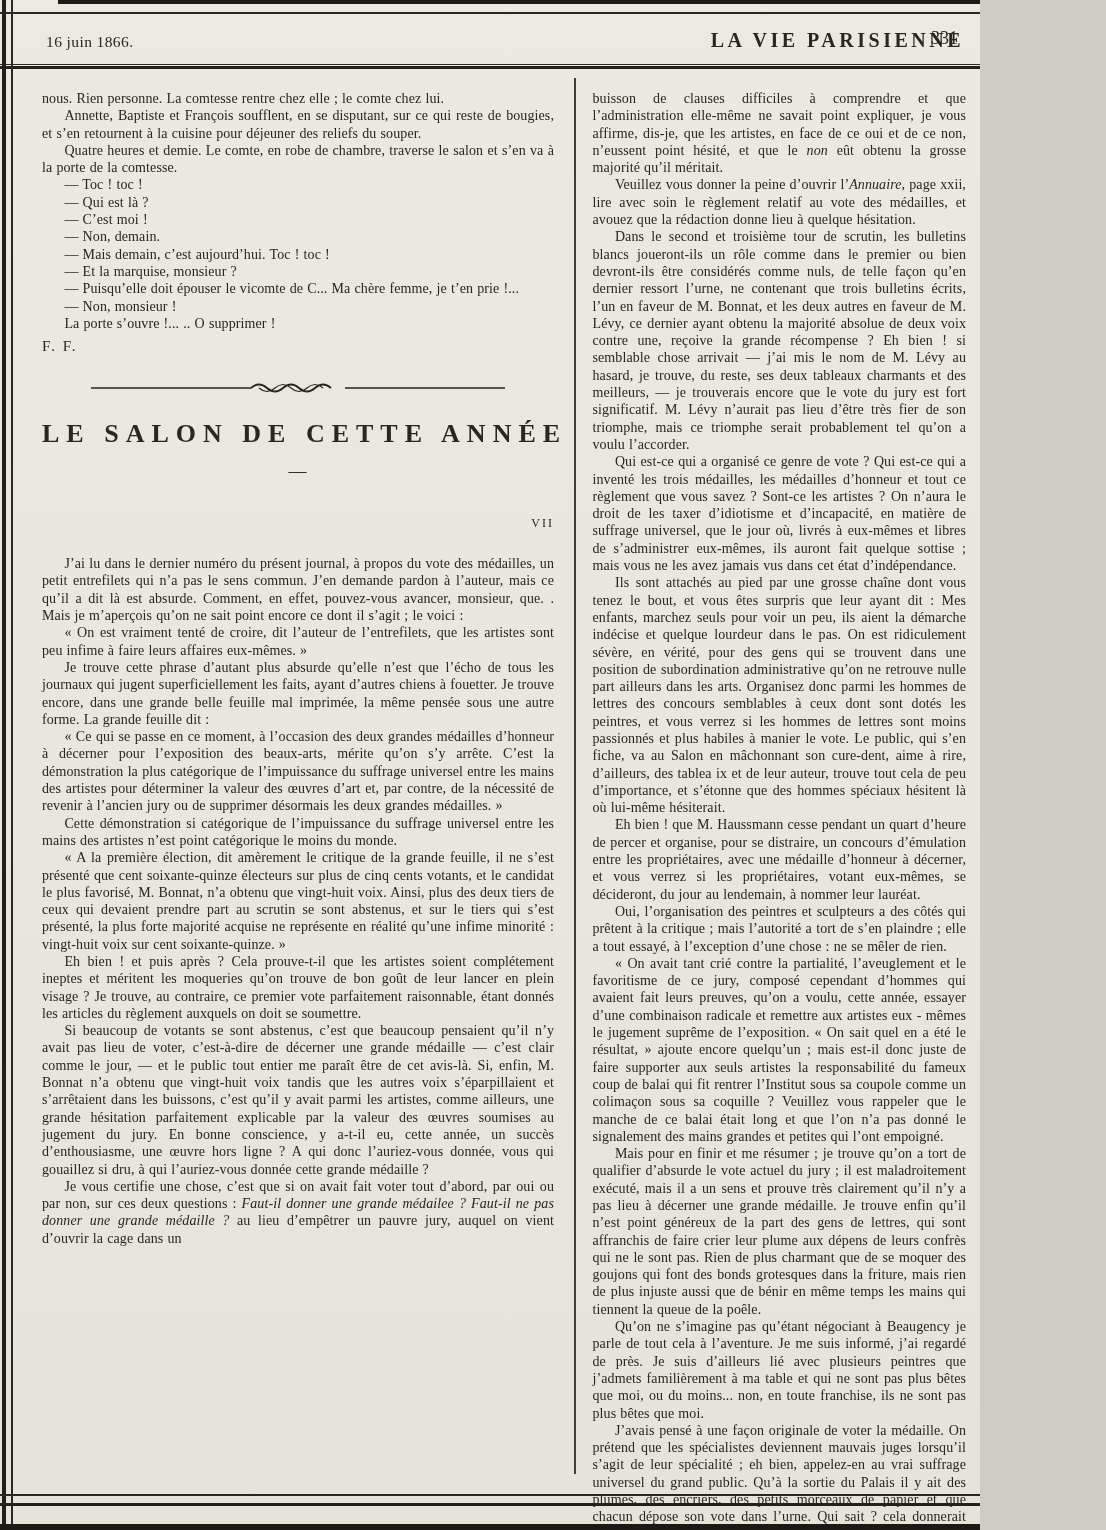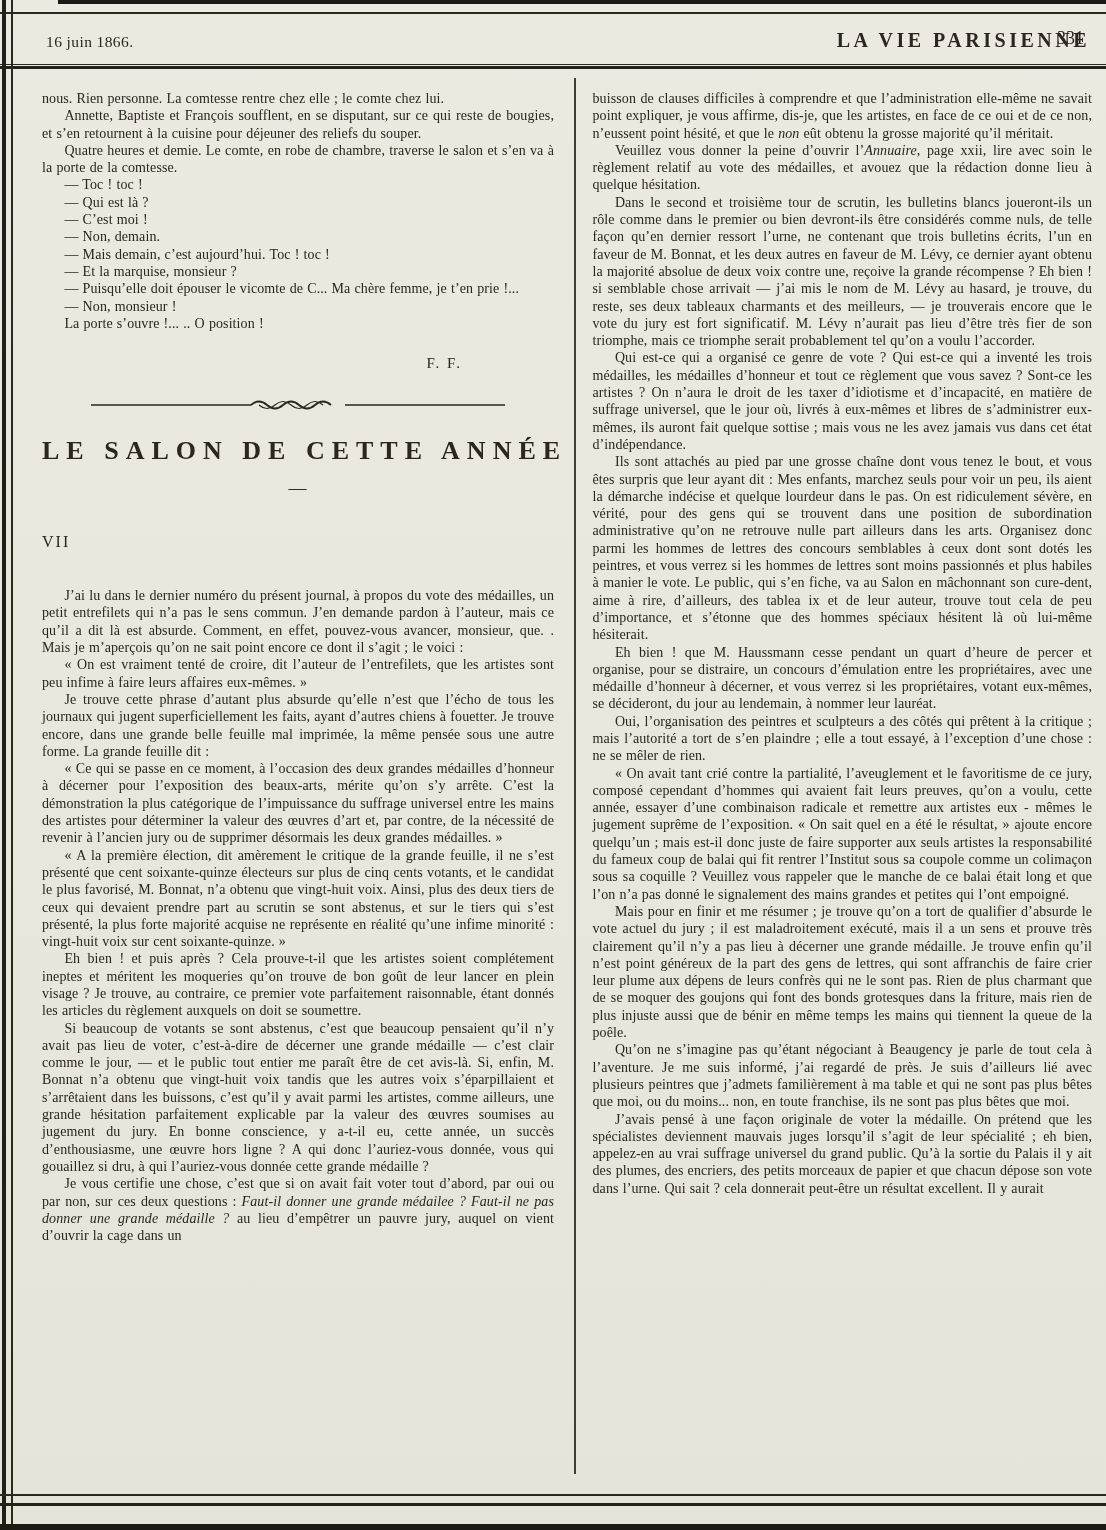--- a/index.html
+++ b/index.html
@@ -1,20 +1,20 @@
 <!DOCTYPE html>
 <html lang="fr"><head>
 <meta charset="utf-8">
 <style>
   * { margin:0; padding:0; box-sizing:border-box; }
   html,body { width:1106px; background:#cfccc3; }
   body { font-family:"Liberation Serif","DejaVu Serif",serif; }
 
   .page{
-    position:relative; width:1106px; height:1530px; overflow:hidden;
+    position:relative; width:980px; height:1530px; overflow:hidden;
     background:linear-gradient(180deg,#ece9e0 0%,#e9e6dc 55%,#e6e3d9 100%);
     color:#29251f;
   }
 
   
   .top-edge   { position:absolute; top:0;      left:58px; right:0; height:4px; background:#1d1a16; }
   .top-rule   { position:absolute; top:12px;   left:0;  right:0; height:2px; background:#2b2721; }
   .header-rule{ position:absolute; top:64px;   left:0;  right:0; height:5px;
                 border-top:1px solid #2b2721; border-bottom:3px solid #24201a; }
   .left-border{ position:absolute; top:0; bottom:0; left:2px; width:11px;
@@ -36,31 +36,31 @@
   .col.left { width:512px; }
   .col-divider{ width:1.5px; background:#423d35; margin:6px 17px 30px 20px; }
   .col.right{ flex:1; padding-right:2px; }
 
   
   .para{ font-size:14px; line-height:17.3px; text-align:justify;
          letter-spacing:.1px; word-spacing:.5px; }
   .para.indent, .para.dialogue { text-indent:1.6em; }
   .para.noindent{ text-indent:0; }
 
-  .signature{ text-align:right; padding-right:92px; font-size:15px;
-              letter-spacing:2px; margin-top:23px; }
+  .signature{ padding-right:92px; font-size:15px;
+              letter-spacing:2px; margin-top:6px; }
 
   
   .divider{ display:flex; justify-content:center; margin:26px 0 0; }
 
   
   .article-title{ text-align:center; margin-top:24px; font-size:26px; font-weight:bold;
                   letter-spacing:7px; color:#2b2620; white-space:nowrap; }
   .title-dash{ text-align:center; font-size:18px; margin-top:12px; letter-spacing:1px; }
-  .section-no{ text-align:left; font-size:16px; letter-spacing:2px; margin:34px 0 36px; }
+  .section-no{ text-align:right; font-size:12px; letter-spacing:2px; margin:34px 0 24px; }
 </style>
 </head>
 <body>
 
 <div class="page">
 
   <div class="top-edge"></div>
   <div class="top-rule"></div>
 
   <header>
@@ -82,21 +82,21 @@
           <p class="para indent">Annette, Baptiste et François soufflent, en se disputant, sur ce qui reste de bougies, et s’en retournent à la cuisine pour déjeuner des reliefs du souper.</p>
           <p class="para indent">Quatre heures et demie. Le comte, en robe de chambre, traverse le salon et s’en va à la porte de la comtesse.</p>
           <p class="para dialogue">— Toc ! toc !</p>
           <p class="para dialogue">— Qui est là ?</p>
           <p class="para dialogue">— C’est moi !</p>
           <p class="para dialogue">— Non, demain.</p>
           <p class="para dialogue">— Mais demain, c’est aujourd’hui. Toc ! toc !</p>
           <p class="para dialogue">— Et la marquise, monsieur ?</p>
           <p class="para dialogue">— Puisqu’elle doit épouser le vicomte de C... Ma chère femme, je t’en prie !...</p>
           <p class="para dialogue">— Non, monsieur !</p>
-          <p class="para indent">La porte s’ouvre !... .. O position !</p>
+          <p class="para indent">La porte s’ouvre !... .. O supprimer !</p>
         </div>
 
       <p class="signature">F. F.</p>
 
       <div class="divider">
         <svg width="430" height="14" viewBox="0 0 430 14" aria-hidden="true">
           <line x1="8" y1="7" x2="168" y2="7" stroke="#29251f" stroke-width="1.6"></line>
           <path d="M168,7 q8,-7 16,0 q8,7 16,0 q8,-7 16,0 q8,7 16,0 q8,-7 16,0" fill="none" stroke="#29251f" stroke-width="1.8"></path>
           <path d="M176,7 q8,7 16,0 q8,-7 16,0 q8,7 16,0 q8,-7 16,0" fill="none" stroke="#29251f" stroke-width="1.1"></path>
           <line x1="262" y1="7" x2="422" y2="7" stroke="#29251f" stroke-width="1.6"></line>
@@ -106,20 +106,21 @@
       <h1 class="article-title">LE SALON DE CETTE ANNÉE</h1>
       <div class="title-dash">—</div>
       <div class="section-no">VII</div>
 
       <div>
 
       <p class="para indent">J’ai lu dans le dernier numéro du présent journal, à propos du vote des médailles, un petit entrefilets qui n’a pas le sens commun. J’en demande pardon à l’auteur, mais ce qu’il a dit là est absurde. Comment, en effet, pouvez-vous avancer, monsieur, que. . Mais je m’aperçois qu’on ne sait point encore ce dont il s’agit ; le voici :</p>
           <p class="para indent">« On est vraiment tenté de croire, dit l’auteur de l’entrefilets, que les artistes sont peu infime à faire leurs affaires eux-mêmes. »</p>
           <p class="para indent">Je trouve cette phrase d’autant plus absurde qu’elle n’est que l’écho de tous les journaux qui jugent superficiellement les faits, ayant d’autres chiens à fouetter. Je trouve encore, dans une grande belle feuille mal imprimée, la même pensée sous une autre forme. La grande feuille dit :</p>
           <p class="para indent">« Ce qui se passe en ce moment, à l’occasion des deux grandes médailles d’honneur à décerner pour l’exposition des beaux-arts, mérite qu’on s’y arrête. C’est la démonstration la plus catégorique de l’impuissance du suffrage universel entre les mains des artistes pour déterminer la valeur des œuvres d’art et, par contre, de la nécessité de revenir à l’ancien jury ou de supprimer désormais les deux grandes médailles. »</p>
+          <p class="para indent">Cette démonstration si catégorique de l’impuissance du suffrage universel entre les mains des artistes n’est point catégorique le moins du monde.</p>
           <p class="para indent">« A la première élection, dit amèrement le critique de la grande feuille, il ne s’est présenté que cent soixante-quinze électeurs sur plus de cinq cents votants, et le candidat le plus favorisé, M. Bonnat, n’a obtenu que vingt-huit voix. Ainsi, plus des deux tiers de ceux qui devaient prendre part au scrutin se sont abstenus, et sur le tiers qui s’est présenté, la plus forte majorité acquise ne représente en réalité qu’une infime minorité : vingt-huit voix sur cent soixante-quinze. »</p>
           <p class="para indent">Eh bien !  et puis après ? Cela prouve-t-il que les artistes soient complétement ineptes et méritent les moqueries qu’on trouve de bon goût de leur lancer en plein visage ? Je trouve, au contraire, ce premier vote parfaitement raisonnable, étant donnés les articles du règlement auxquels on doit se soumettre.</p>
           <p class="para indent">Si beaucoup de votants se sont abstenus, c’est que beaucoup pensaient qu’il n’y avait pas lieu de voter, c’est-à-dire de décerner une grande médaille — c’est clair comme le jour, — et le public tout entier me paraît être de cet avis-là. Si, enfin, M. Bonnat n’a obtenu que vingt-huit voix tandis que les autres voix s’éparpillaient et s’arrêtaient dans les buissons, c’est qu’il y avait parmi les artistes, comme ailleurs, une grande hésitation parfaitement explicable par la valeur des œuvres soumises au jugement du jury. En bonne conscience, y a-t-il eu, cette année, un succès d’enthousiasme, une œuvre hors ligne ? A qui donc l’auriez-vous donnée, vous qui gouaillez si dru, à qui l’auriez-vous donnée cette grande médaille ?</p>
           <p class="para indent">Je vous certifie une chose, c’est que si on avait fait voter tout d’abord, par oui ou par non, sur ces deux questions : <i>Faut-il donner une grande médailee ? Faut-il ne pas donner une grande médaille ?</i> au lieu d’empêtrer un pauvre jury, auquel on vient d’ouvrir la cage dans un</p>
         </div>
 
     </div>
 
     <div class="col-divider"></div>
 

